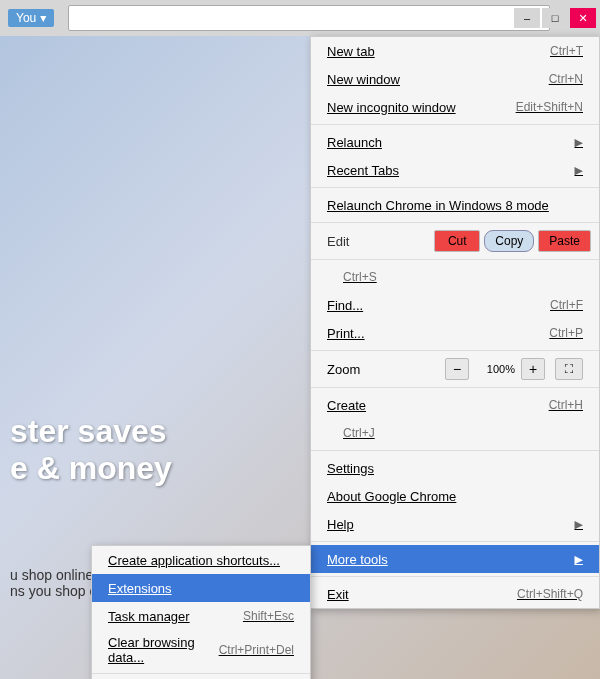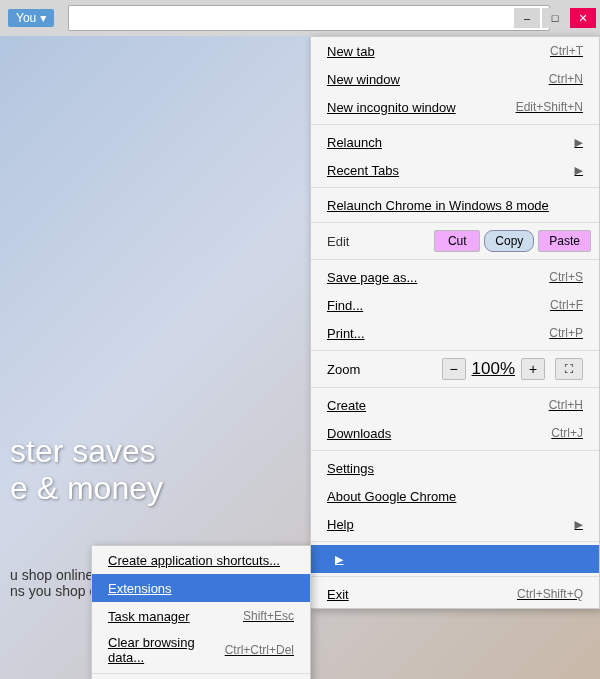--- a/index.html
+++ b/index.html
@@ -76,25 +76,25 @@
       border: 1px solid #aaa;
       border-radius: 2px;
       margin: 0 6px;
       padding: 0 8px;
       font-size: 13px;
     }
 
     
     .bg-text {
       position: absolute;
-      bottom: 172px;
+      bottom: 192px;
       left: 10px;
       color: white;
       font-size: 32px;
-      font-weight: normal;
+      font-weight: bold;
       text-shadow: 1px 1px 3px rgba(0,0,0,0.4);
       z-index: 1;
     }
     .bg-text2 {
       position: absolute;
       bottom: 80px;
       left: 10px;
       color: #333;
       font-size: 14px;
       z-index: 1;
@@ -156,21 +156,21 @@
       padding: 4px 8px;
       gap: 4px;
     }
     .edit-label {
       flex: 1;
       padding-left: 8px;
       font-size: 13px;
       color: #333;
     }
     .edit-btn {
-      background: #f0abfc;
+      background: #ef4444;
       border: 1px solid #bbb;
       border-radius: 2px;
       padding: 3px 10px;
       font-size: 12px;
       cursor: pointer;
       min-width: 46px;
       text-align: center;
     }
     .edit-btn.active {
       background: #cde;
@@ -199,24 +199,23 @@
       border-radius: 2px;
       width: 24px;
       height: 22px;
       display: flex;
       align-items: center;
       justify-content: center;
       cursor: pointer;
       font-size: 14px;
     }
     .zoom-value {
-      font-size: 17px;
+      font-size: 11px;
       min-width: 40px;
       text-align: right;
-      text-decoration: underline;
     }
     .zoom-fullscreen {
       background: #e8e8e8;
       border: 1px solid #bbb;
       border-radius: 2px;
       width: 28px;
       height: 22px;
       display: flex;
       align-items: center;
       justify-content: center;
@@ -307,21 +306,20 @@
 
   <div class="edit-bar">
     <span class="edit-label">Edit</span>
     <button class="edit-btn">Cut</button>
     <button class="edit-btn active">Copy</button>
     <button class="edit-btn">Paste</button>
   </div>
   <div class="menu-separator"></div>
 
   <div class="menu-item">
-    <span class="menu-item-label">Save page as...</span>
     <span class="menu-item-shortcut">Ctrl+S</span>
   </div>
 
   <div class="menu-item">
     <span class="menu-item-label">Find...</span>
     <span class="menu-item-shortcut">Ctrl+F</span>
   </div>
 
   <div class="menu-item">
     <span class="menu-item-label">Print...</span>
@@ -339,58 +337,58 @@
     </div>
   </div>
   <div class="menu-separator"></div>
 
   <div class="menu-item">
     <span class="menu-item-label">Create</span>
     <span class="menu-item-shortcut">Ctrl+H</span>
   </div>
 
   <div class="menu-item">
-    <span class="menu-item-label">Downloads</span>
     <span class="menu-item-shortcut">Ctrl+J</span>
   </div>
   <div class="menu-separator"></div>
 
   <div class="menu-item">
     <span class="menu-item-label">Settings</span>
   </div>
 
   <div class="menu-item">
     <span class="menu-item-label">About Google Chrome</span>
   </div>
 
   <div class="menu-item">
     <span class="menu-item-label">Help</span>
     <span class="menu-arrow">▶</span>
   </div>
   <div class="menu-separator"></div>
 
   <div class="submenu-container">
     <div class="menu-item highlighted">
+      <span class="menu-item-label">More tools</span>
       <span class="menu-arrow">▶</span>
     </div>
 
     <div class="submenu">
       <div class="menu-item">
         <span class="menu-item-label">Create application shortcuts...</span>
       </div>
       <div class="menu-item highlighted">
         <span class="menu-item-label">Extensions</span>
       </div>
       <div class="menu-item">
         <span class="menu-item-label">Task manager</span>
         <span class="menu-item-shortcut">Shift+Esc</span>
       </div>
       <div class="menu-item">
         <span class="menu-item-label">Clear browsing data...</span>
-        <span class="menu-item-shortcut">Ctrl+Ctrl+Del</span>
+        <span class="menu-item-shortcut">Ctrl+Print+Del</span>
       </div>
       <div class="menu-separator"></div>
       <div class="menu-item">
         
         
       </div>
 
     </div>
   </div>
   <div class="menu-separator"></div>

